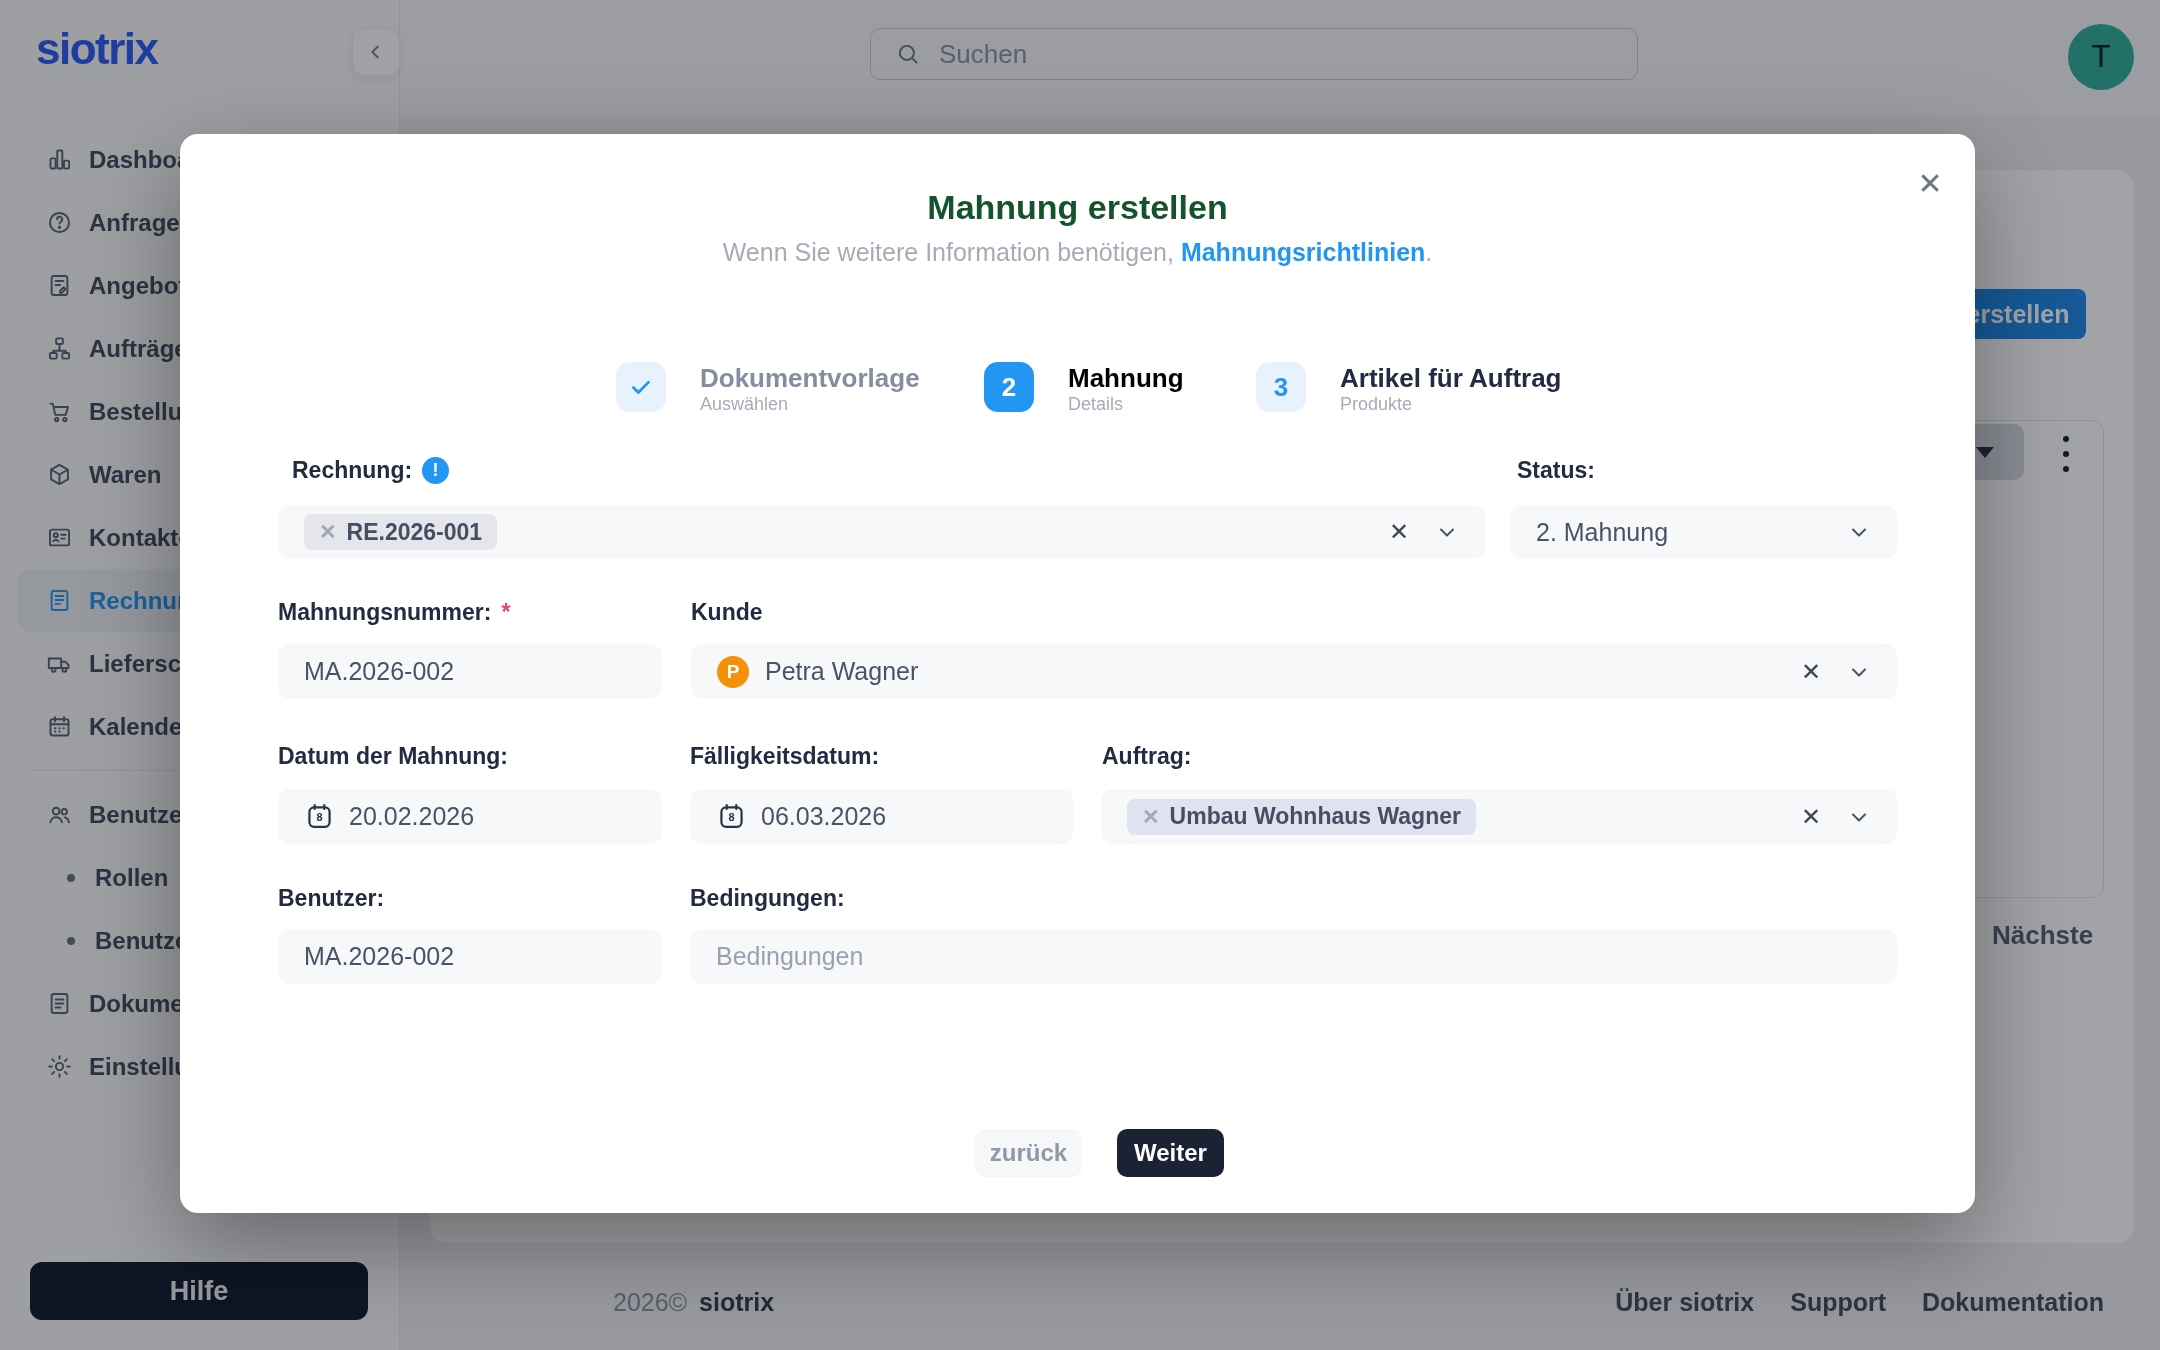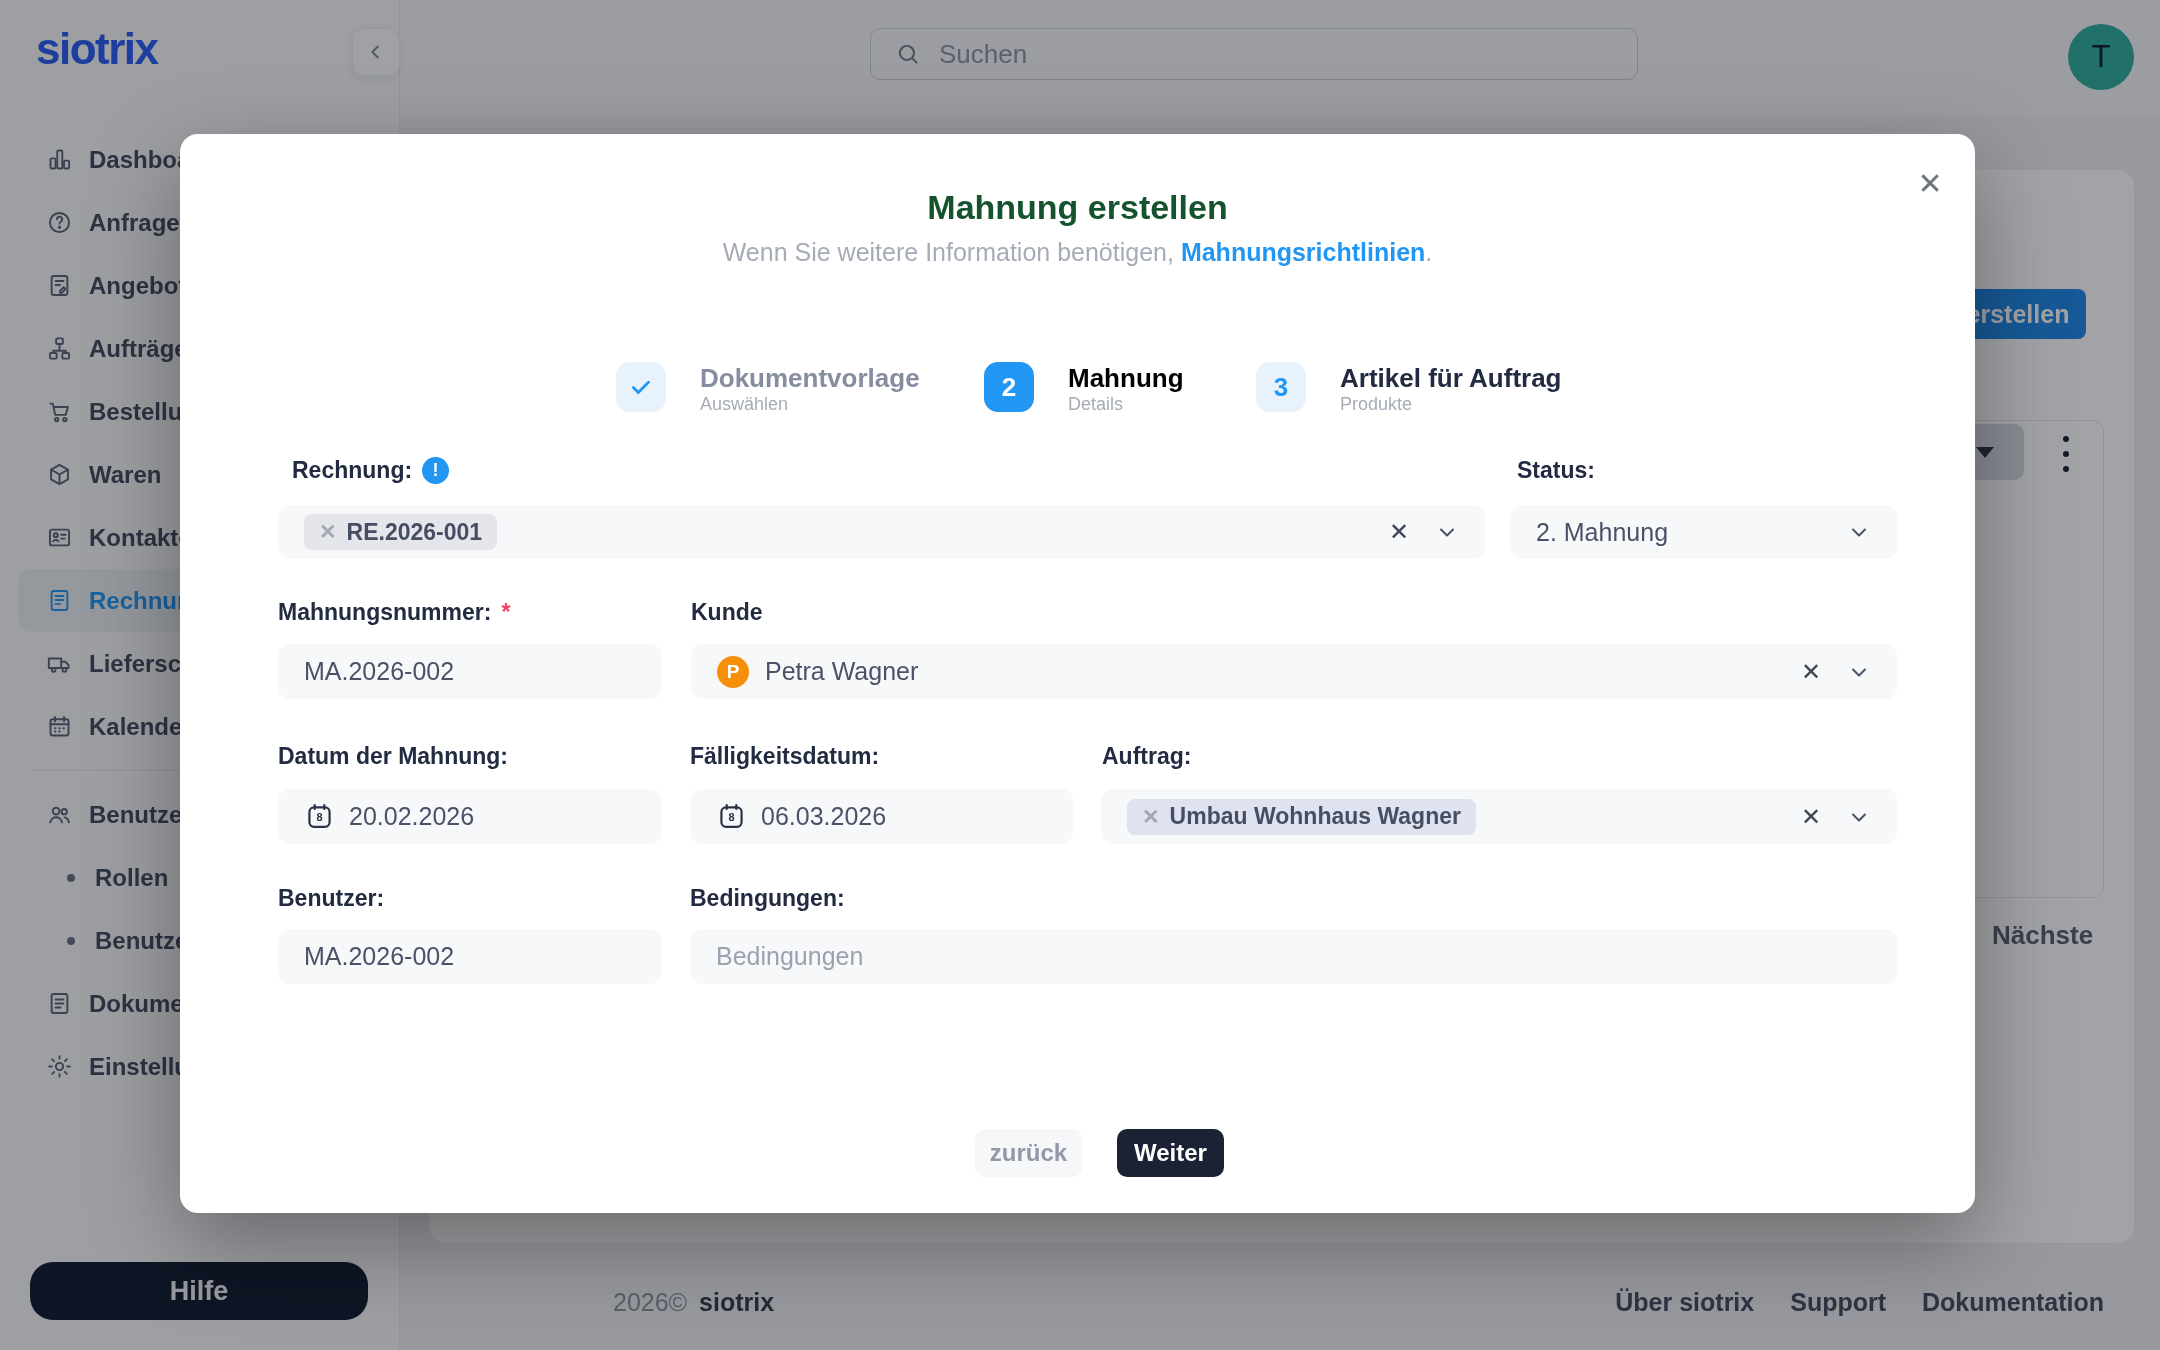--- a/index.html
+++ b/index.html
@@ -26,21 +26,21 @@
     padding-left:46px; font-size:24px; font-weight:600; color:#424b5e;
     white-space:nowrap; overflow:hidden; cursor:pointer; }
   .nav-item .icon { width:27px; height:27px; color:#5a6275; }
   .nav-item.active { color:#2196f3; background:#ebedf1; border-radius:14px;
     margin:0 16px 0 18px; padding-left:28px; }
   .nav-item.active .icon { color:#2196f3; }
   .nav-item.sub { padding-left:67px; gap:20px; font-size:24px; }
   .bullet { width:8px; height:8px; border-radius:50%; background:#6a7180; flex:none; }
   .nav-divider { height:1px; background:#e3e5e9; margin:12px 30px; }
   .help-btn { position:absolute; left:30px; top:1262px; width:338px; height:58px;
-    background:#111a2e; border-radius:23px; color:#f2f3f6; font-size:27px;
+    background:#111a2e; border-radius:12px; color:#f2f3f6; font-size:27px;
     font-weight:600; display:flex; align-items:center; justify-content:center; cursor:pointer; }
 
   
   .header-strip { position:absolute; left:400px; top:0; width:1760px; height:118px;
     background:#f5f6f8; border-bottom:1px solid #e9ebee; }
   .search-box { position:absolute; left:870px; top:28px; width:768px; height:52px;
     border:1px solid #c9cdd5; border-radius:10px; background:#f4f5f8;
     display:flex; align-items:center; gap:18px; padding:0 24px; }
   .search-box .icon { width:26px; height:26px; color:#6d7484; }
   .search-input { flex:1; border:none; outline:none; background:transparent;

